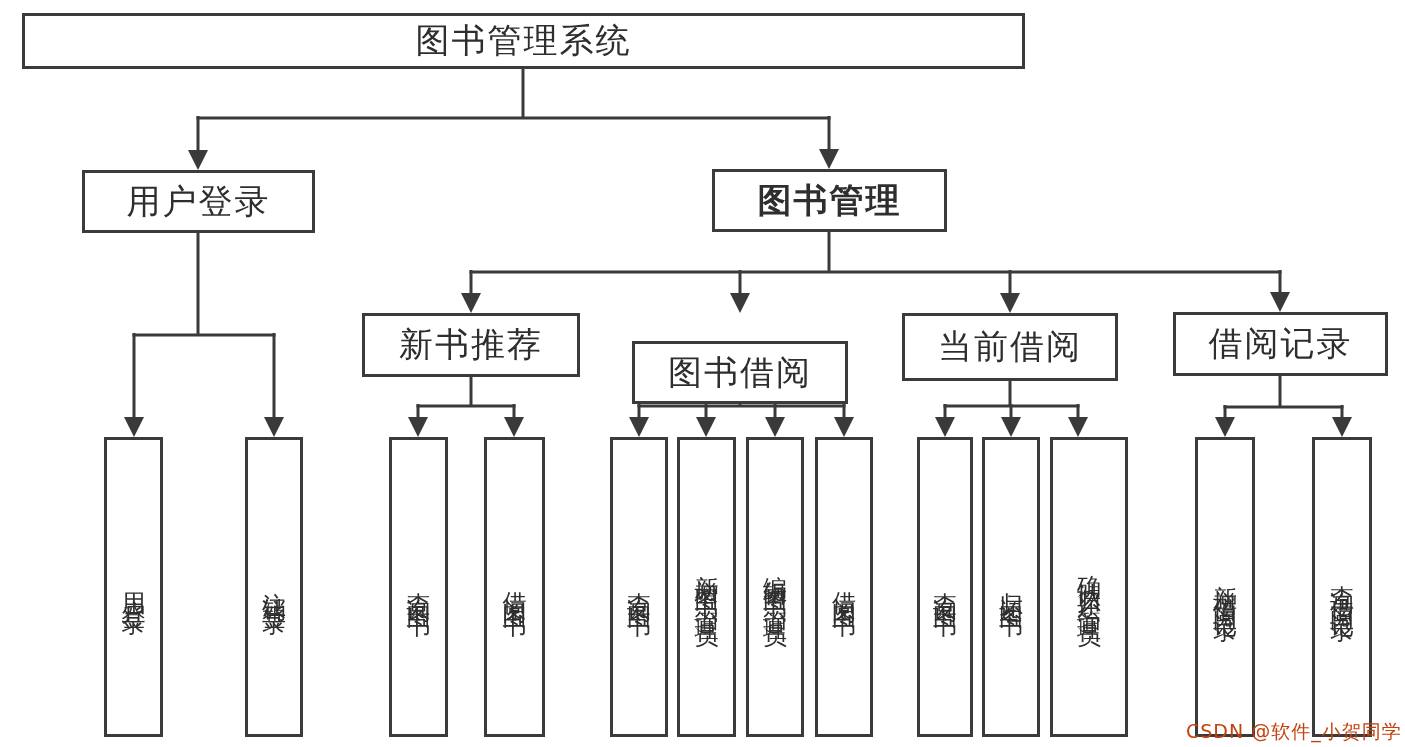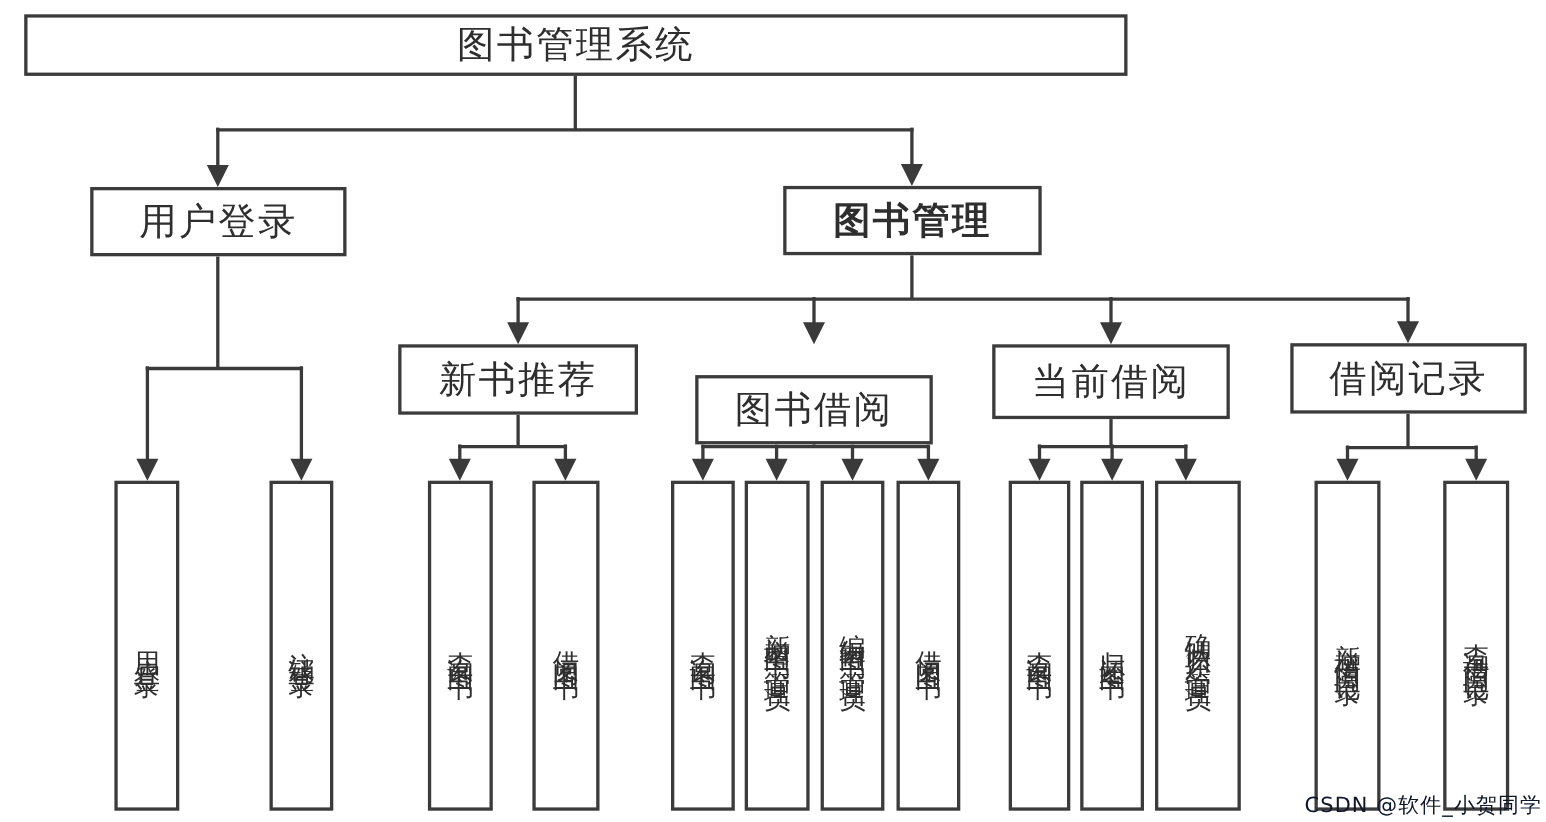--- a/index.html
+++ b/index.html
@@ -27,21 +27,21 @@
     font-size:24px;
     writing-mode:vertical-rl;
     text-orientation:mixed;
     letter-spacing:7px;
     line-height:1;
   }
   .watermark{
     position:absolute;
     left:1186px;top:719px;
     font-size:19px;
-    color:#0f172a;
+    color:#c2410c;
     letter-spacing:1px;
     white-space:nowrap;
     z-index:3;
   }
 </style>
 </head>
 <body>
 
 <div id="canvas">
 

